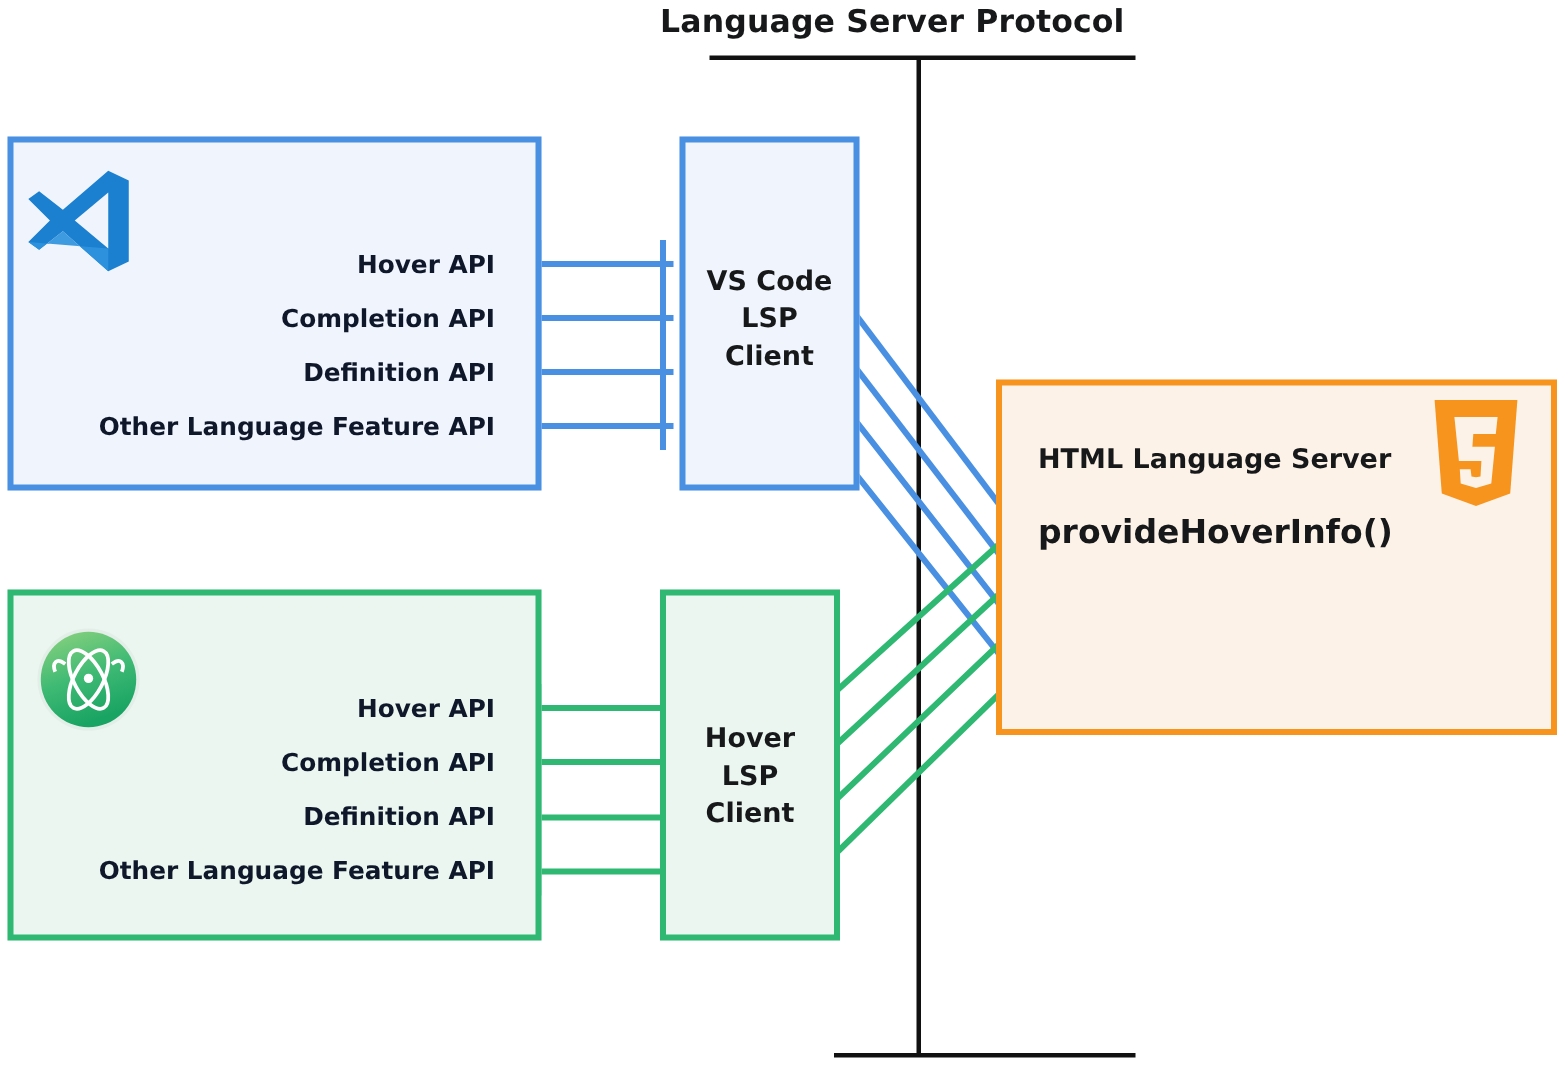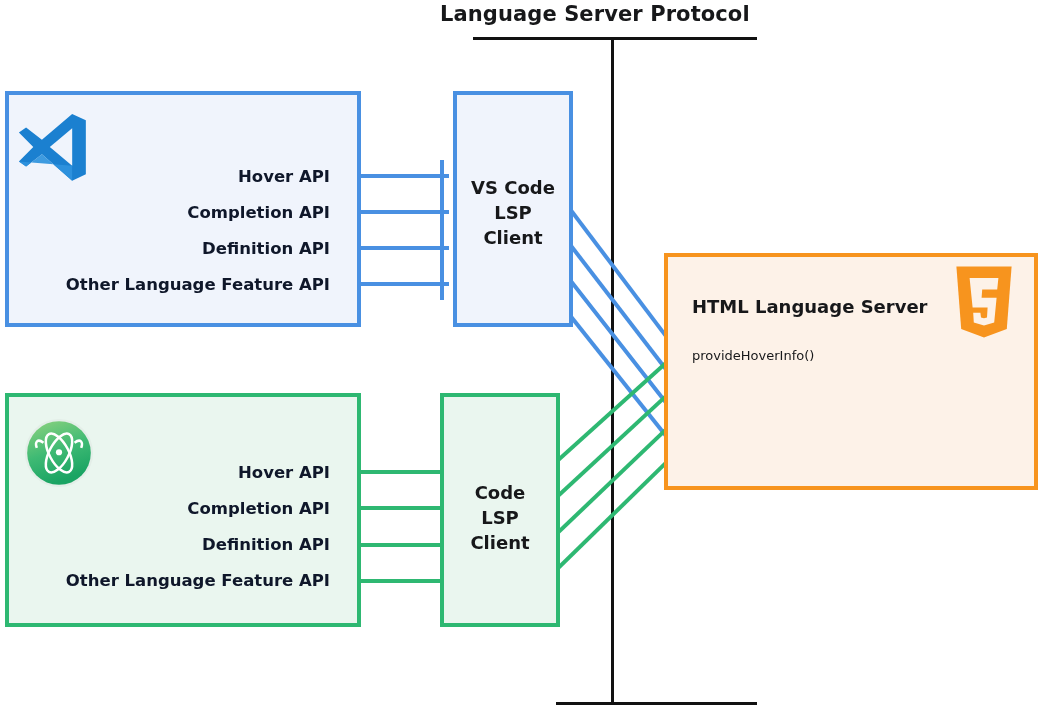--- a/index.html
+++ b/index.html
@@ -136,22 +136,22 @@
     white-space: nowrap;
   }
   .server-methods {
     position: absolute;
     left: 24px;
     top: 87px;
   }
   .method-item {
     height: 33px;
     line-height: 24px;
-    font-size: 13px;
-    font-weight: normal;
+    font-size: 22px;
+    font-weight: bold;
     color: #17181a;
     white-space: nowrap;
   }
 
   
   .logo {
     position: absolute;
   }
   .logo-vscode { left: 16px; top: 110px; width: 72px; height: 74px; }
   .logo-atom   { left: 22px; top: 416px; width: 74px; height: 74px; }
@@ -251,21 +251,21 @@
   </svg>
 
   <div class="api-list atom">
     <div class="api-item">Hover API</div>
     <div class="api-item">Completion API</div>
     <div class="api-item">Definition API</div>
     <div class="api-item">Other Language Feature API</div>
   </div>
 
   <div class="client-box atom">
-    <div class="client-label" style="top:83px">Code</div>
+    <div class="client-label" style="top:83px">Hover</div>
     <div class="client-label" style="top:108px">LSP</div>
     <div class="client-label" style="top:133px">Client</div>
   </div>
 
   <div class="server-box">
     <div class="server-title">HTML Language Server</div>
     <div class="server-methods">
       <div class="method-item">provideHoverInfo()</div>
     </div>
   </div>

